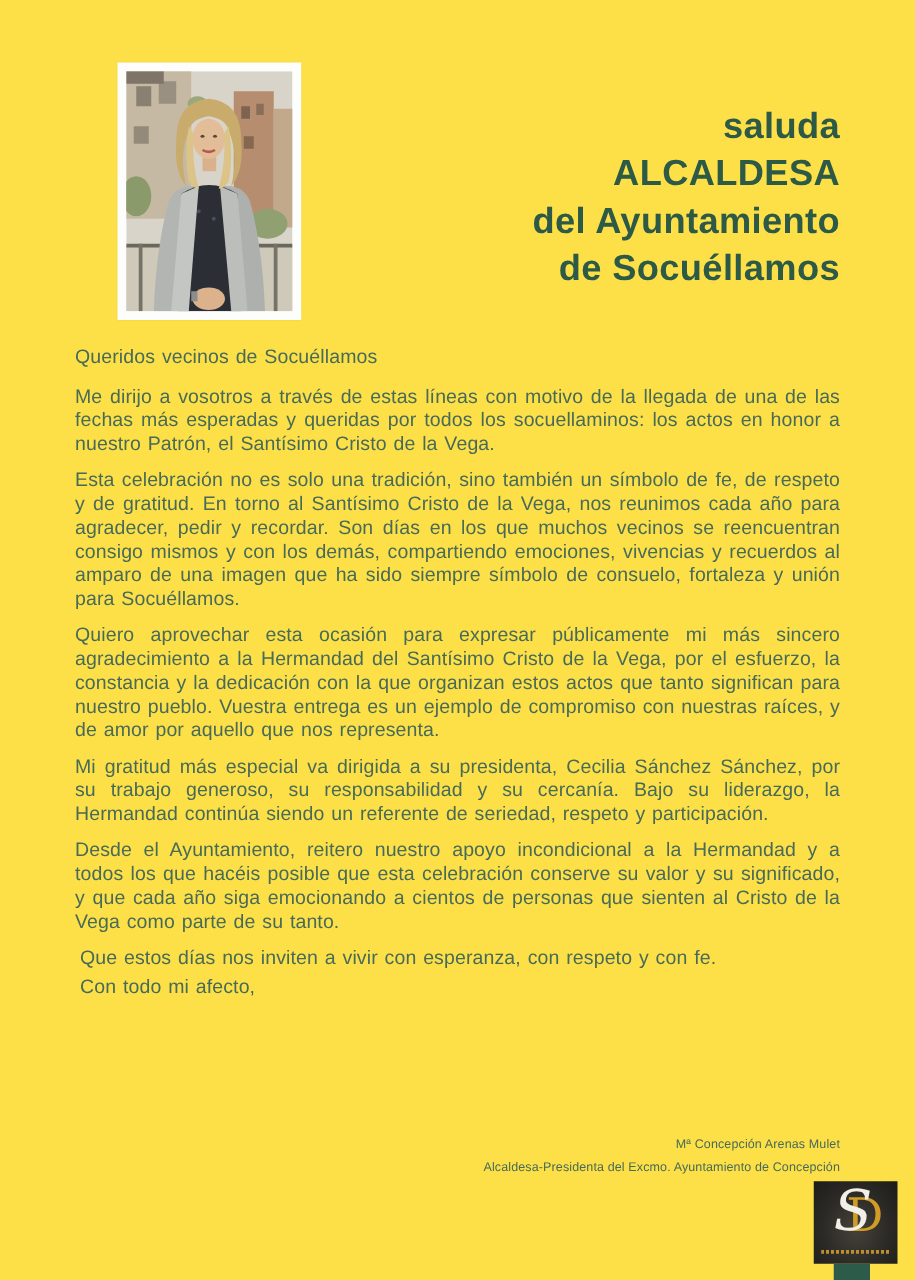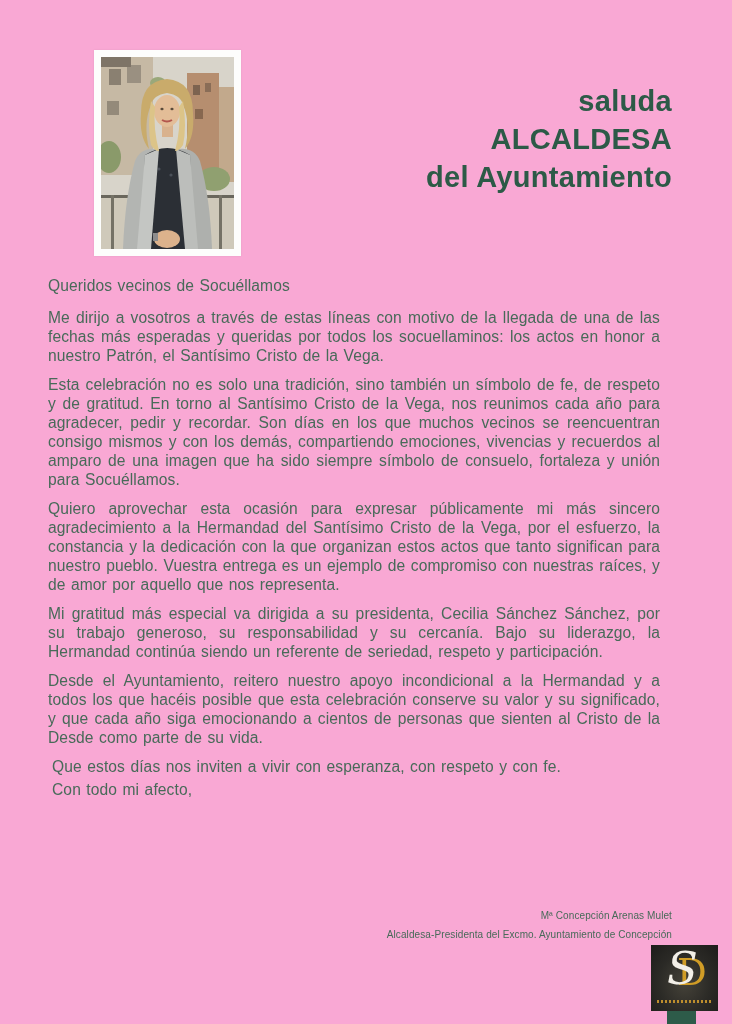--- a/index.html
+++ b/index.html
@@ -1,21 +1,21 @@
 <!DOCTYPE html>
 <html><head>
 <meta charset="utf-8">
 <style>
   html,body { margin:0; padding:0; }
   body { background:#d7dad5; }
   .page {
     position:relative;
     width:732px; height:1024px;
     margin:0 auto;
-    background:#f9a8d4;
+    background:#fde047;
     overflow:hidden;
     font-family:"Liberation Sans", sans-serif;
   }
 
   
   .photo-frame {
     position:absolute; left:94px; top:50px;
     width:133px; height:192px;
     background:#fdfdfc;
     padding:7px;
@@ -29,21 +29,21 @@
     text-align:right;
     color:#2d5a47;
     font-weight:700;
     font-size:29px;
     line-height:38px;
     letter-spacing:0.3px;
   }
 
   
   .letter {
-    position:absolute; top:276px; left:48px; width:612px;
+    position:absolute; top:276px; left:60px; width:612px;
     color:#486a59;
     font-size:15.6px;
     line-height:19px;
     letter-spacing:0.1px;
     word-spacing:1px;
   }
   .letter p { margin:0 0 10px 0; text-align:justify; }
   .letter p.greeting { margin-bottom:13px; text-align:left; }
   .letter .closing p { margin:4px; text-align:left; }
 
@@ -144,29 +144,30 @@
 
       <ellipse cx="66" cy="182" rx="13" ry="9" fill="#dcb28c"></ellipse>
       <rect x="52" y="176" width="5" height="8" fill="#8d8d8d"></rect>
     </svg>
   </div>
 
   <div class="title-block">
     <div>saluda</div>
     <div>ALCALDESA</div>
     <div>del Ayuntamiento</div>
+    <div>de Socuéllamos</div>
   </div>
 
   <div class="letter">
     <p class="greeting">Queridos vecinos de Socuéllamos</p>
     <p>Me dirijo a vosotros a través de estas líneas con motivo de la llegada de una de las fechas más esperadas y queridas por todos los socuellaminos: los actos en honor a nuestro Patrón, el Santísimo Cristo de la Vega.</p>
     <p>Esta celebración no es solo una tradición, sino también un símbolo de fe, de respeto y de gratitud. En torno al Santísimo Cristo de la Vega, nos reunimos cada año para agradecer, pedir y recordar. Son días en los que muchos vecinos se reencuentran consigo mismos y con los demás, compartiendo emociones, vivencias y recuerdos al amparo de una imagen que ha sido siempre símbolo de consuelo, fortaleza y unión para Socuéllamos.</p>
     <p>Quiero aprovechar esta ocasión para expresar públicamente mi más sincero agradecimiento a la Hermandad del Santísimo Cristo de la Vega, por el esfuerzo, la constancia y la dedicación con la que organizan estos actos que tanto significan para nuestro pueblo. Vuestra entrega es un ejemplo de compromiso con nuestras raíces, y de amor por aquello que nos representa.</p>
     <p>Mi gratitud más especial va dirigida a su presidenta, Cecilia Sánchez Sánchez, por su trabajo generoso, su responsabilidad y su cercanía. Bajo su liderazgo, la Hermandad continúa siendo un referente de seriedad, respeto y participación.</p>
-    <p>Desde el Ayuntamiento, reitero nuestro apoyo incondicional a la Hermandad y a todos los que hacéis posible que esta celebración conserve su valor y su significado, y que cada año siga emocionando a cientos de personas que sienten al Cristo de la Desde como parte de su vida.</p>
+    <p>Desde el Ayuntamiento, reitero nuestro apoyo incondicional a la Hermandad y a todos los que hacéis posible que esta celebración conserve su valor y su significado, y que cada año siga emocionando a cientos de personas que sienten al Cristo de la Vega como parte de su tanto.</p>
     <div class="closing">
       <p>Que estos días nos inviten a vivir con esperanza, con respeto y con fe.</p>
       <p>Con todo mi afecto,</p>
     </div>
   </div>
 
   <div class="signature">
     <div>Mª Concepción Arenas Mulet</div>
     <div>Alcaldesa-Presidenta del Excmo. Ayuntamiento de Concepción</div>
   </div>

